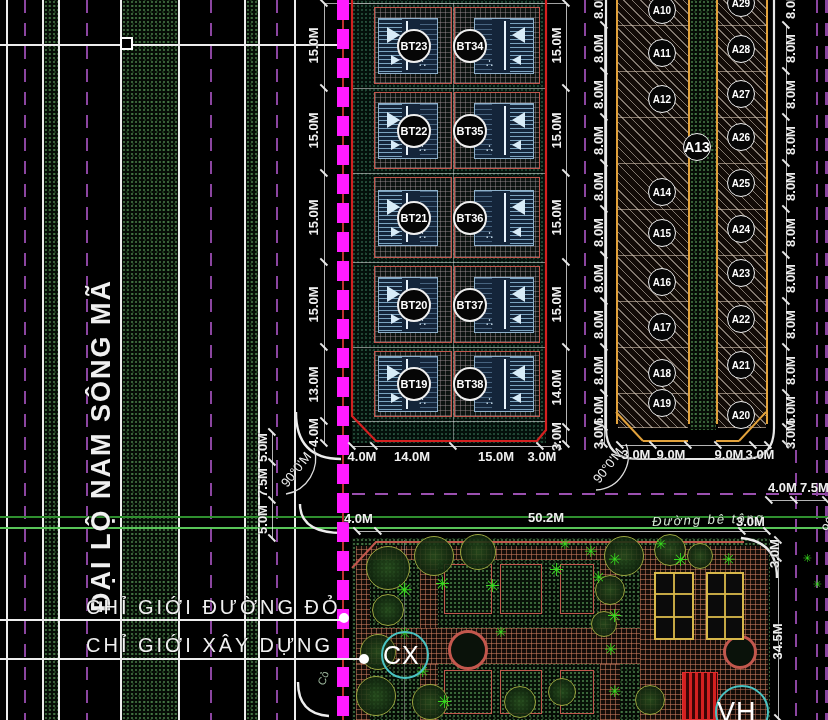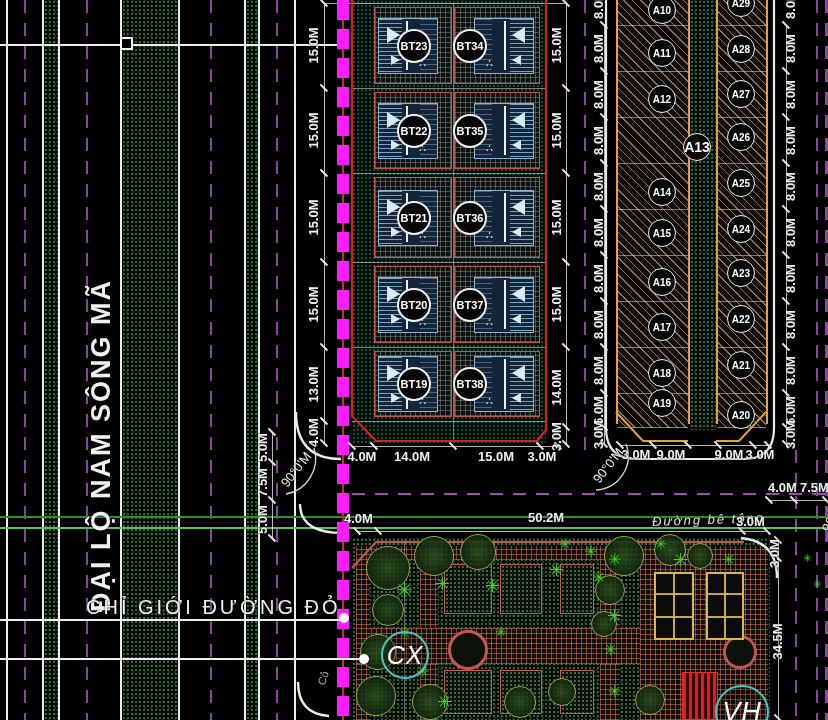--- a/index.html
+++ b/index.html
@@ -46,21 +46,21 @@
   .dots{position:absolute;color:#d8ecf8;font-size:11px;letter-spacing:1px;}
   .canopy{position:absolute;border:1.5px solid #9aa53e;border-radius:50%;z-index:5;
        background:radial-gradient(rgba(40,80,30,.85),rgba(8,22,8,.9));}
   .star{position:absolute;color:#37d81e;z-index:6;line-height:1;font-family:"DejaVu Sans",sans-serif;}
   .court{position:absolute;border:2px solid #d8b84a;background-color:#0b0b0b;z-index:6;
     background-image:linear-gradient(to right,transparent 47%,rgba(216,184,74,.9) 47%,rgba(216,184,74,.9) 53%,transparent 53%),
       linear-gradient(to bottom,transparent 30%,rgba(216,184,74,.9) 30%,rgba(216,184,74,.9) 33%,transparent 33%,transparent 66%,rgba(216,184,74,.9) 66%,rgba(216,184,74,.9) 69%,transparent 69%);}
   .redhatch{position:absolute;border:1px solid #e03030;z-index:6;
     background:repeating-linear-gradient(90deg,#d42020 0 3px,#3a0505 3px 6px);}
   .cyanring{position:absolute;border-radius:50%;border:2.5px solid #49c3c3;color:#fff;z-index:10;
-    display:flex;align-items:center;justify-content:center;background:rgba(0,0,0,.15);font-style:italic;}
+    display:flex;align-items:center;background:rgba(0,0,0,.15);}
   svg.overlay{position:absolute;left:0;top:0;z-index:4;}
 </style>
 </head>
 <body>
 
 <div id="stage">
 
   <div class="speckle" style="position: absolute; left: 44px; top: 0px; width: 14px; height: 720px;"></div>
     <div class="speckle" style="position: absolute; left: 122px; top: 0px; width: 56px; height: 720px;"></div>
     <div class="speckle" style="position: absolute; left: 246px; top: 0px; width: 12px; height: 720px;"></div>
@@ -428,20 +428,21 @@
     <path d="M741,538 Q777,541 777,578" fill="none" stroke="#ededed" stroke-width="2.4"></path>
     <path d="M298,682 Q298,714 329,716" fill="none" stroke="#ededed" stroke-width="2.4"></path>
 
     <path d="M314,448 A36,36 0 0 1 286,494" fill="none" stroke="#dddddd" stroke-width="1.3"></path>
     <path d="M626,444 A34,34 0 0 1 596,490" fill="none" stroke="#dddddd" stroke-width="1.3"></path>
   </svg>
 
   <div class="lbl" style="left:-62px;top:430px;width:330px;height:34px;font-size:27px;font-weight:bold;letter-spacing:2px;transform:rotate(-90deg);">ĐẠI LỘ NAM SÔNG MÃ</div>
 
   <div class="lbl" style="left:86px;top:596px;font-size:20px;font-weight:400;letter-spacing:3px;">CHỈ GIỚI ĐƯỜNG ĐỎ</div>
+  <div class="lbl" style="left:86px;top:634px;font-size:20px;font-weight:400;letter-spacing:3px;">CHỈ GIỚI XÂY DỰNG</div>
 
   <div class="lbl" style="left:316px;top:672px;font-size:11px;color:#9db89d;transform:rotate(-70deg);font-weight:400;">Cỏ</div>
 
   <div class="lbl" style="left:652px;top:512px;font-size:13px;font-style:italic;color:#d7ecd7;font-weight:400;transform:rotate(-2deg);letter-spacing:2px;">Đường bê tông</div>
 
   <div class="lbl" style="left:266px;top:462px;width:60px;transform:rotate(-52deg);font-weight:400;">90°0'M</div>
   <div class="lbl" style="left:578px;top:458px;width:60px;transform:rotate(-52deg);font-weight:400;">90°0'M</div>
   <div class="lbl" style="left:804px;top:505px;width:60px;transform:rotate(-65deg);font-weight:400;">90°0'M</div>
 
   <div class="lbl v" style="left:240px;top:440px;width:44px;">5.0M</div>

